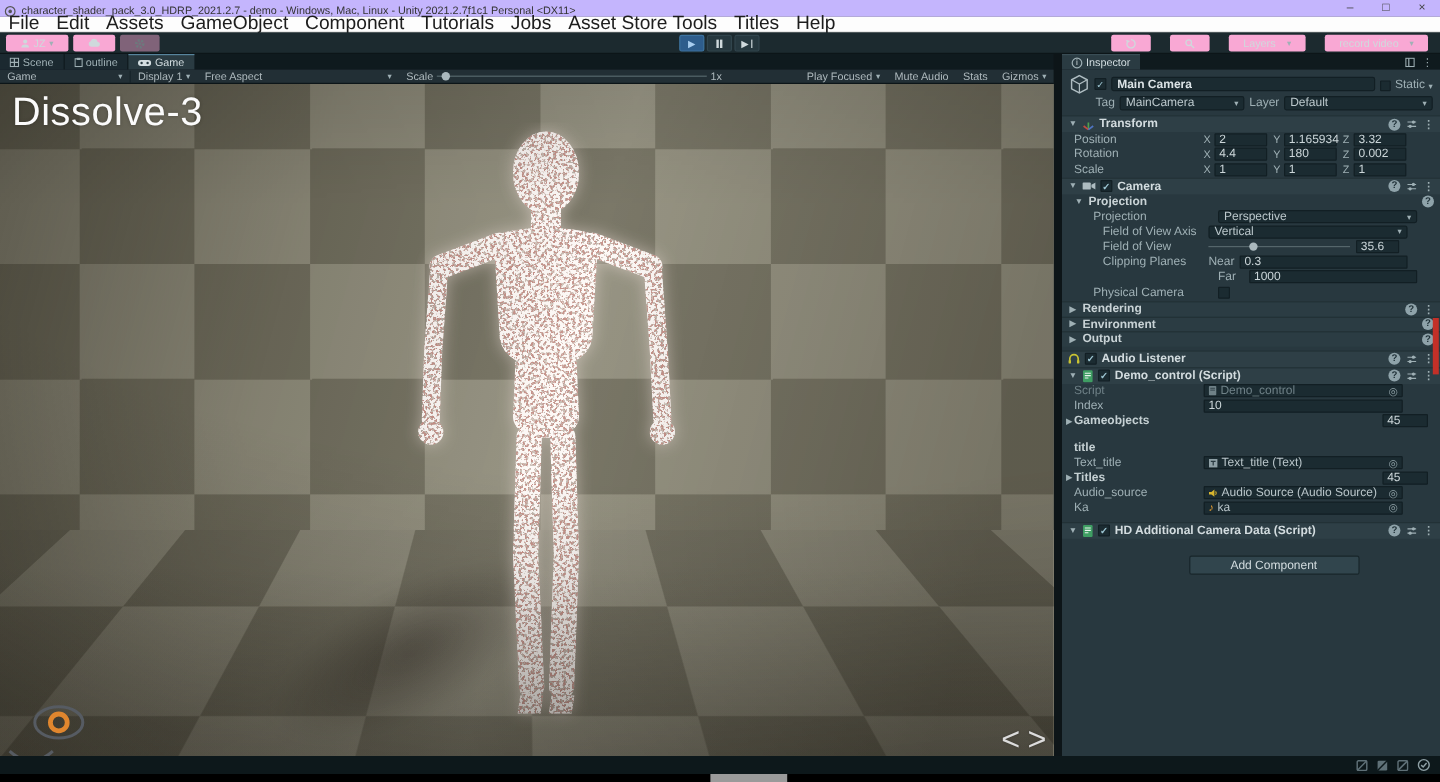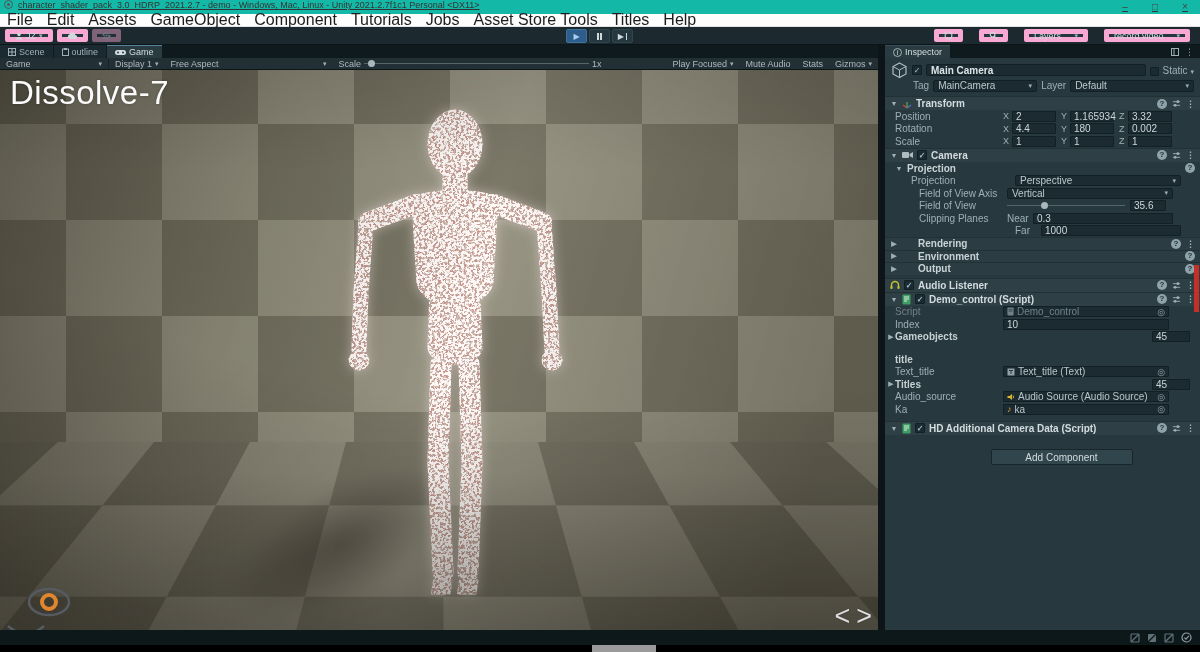--- a/index.html
+++ b/index.html
@@ -1,31 +1,31 @@
 <!DOCTYPE html>
 <html><head>
 <meta charset="utf-8">
 <style>
   * { margin:0; padding:0; box-sizing:border-box; }
   html,body { width:1200px; height:652px; overflow:hidden; }
   body { font-family:"Liberation Sans", sans-serif; background:#000; }
   .app { position:relative; width:1200px; height:652px; background:#10191c; overflow:hidden; }
 
   
-  .titlebar { position:absolute; top:0; left:0; width:1200px; height:14px; background:#14b8a6; display:flex; align-items:flex-start; font-size:9px; color:#333;text-decoration:underline; }
+  .titlebar { position:absolute; top:0; left:0; width:1200px; height:14px; background:#c4b5fd; display:flex; align-items:flex-end; font-size:9px; color:#333; }
   .titlebar .logo { width:9px; height:9px; border:1px solid #555; border-radius:50%; margin:0 5px 0 4px; position:relative; }
   .titlebar .logo::after { content:""; position:absolute; left:2px; top:2px; width:3px; height:3px; background:#555; border-radius:50%; }
   .win-controls { margin-left:auto; display:flex; height:14px; }
   .win-controls span { width:30px; text-align:center; font-size:10px; line-height:13px; color:#444; }
   .menubar { position:absolute; top:14px; left:0; width:1200px; height:13px; background:#fdfdfd; border-bottom:1px solid #e2e2e2; display:flex; align-items:center; font-size:16px; color:#1d1d1d; }
   .menubar span { padding:0 7px; }
 
   
   .toolbar { position:absolute; top:27px; left:0; width:1200px; height:18px; background:#1c2a2f; border-bottom:1px solid #0c1518; }
-  .tbtn { height:13px; border-radius:2px; background:#26383f; border:5px solid #f9a8d4; color:#cfd9dc; font-size:9px; display:flex; align-items:center; padding:0 5px; gap:3px; }
+  .tbtn { height:13px; border-radius:2px; background:#26383f; border:7px solid #f9a8d4; color:#cfd9dc; font-size:9px; display:flex; align-items:center; padding:0 5px; gap:3px; }
   .tool-left { position:absolute; left:5px; top:2px; display:flex; gap:4px; }
   .tool-center { position:absolute; left:566px; top:2px; display:flex; gap:2px; }
   .playbtn { width:21px; height:14px; border-radius:2px; background:#26383f; border:1px solid #31454d; color:#cfd9dc; font-size:8px; display:flex; align-items:center; justify-content:center; gap:1px; }
   .playbtn.active { background:#2e5d8c; border-color:#3d739f; color:#a8cdef; }
   .pbar { display:inline-block; width:2px; height:7px; background:currentColor; }
   .sbar { display:inline-block; width:1.5px; height:7px; background:currentColor; margin-left:1px; }
   .tool-right { position:absolute; right:10px; top:2px; display:flex; gap:16px; }
   .caret { font-size:7px; color:#9fb0b5; }
 
   
@@ -96,21 +96,21 @@
 
   .subhead { display:flex; align-items:center; height:13px; padding:0 5px; gap:4px; font-weight:bold; color:#c9d3d6; }
   .subhead .title { flex:1; }
   .crow { display:flex; align-items:center; height:12.5px; padding-left:26px; }
   .crow .clabel { width:104px; color:#9fb0b5; }
   .crow .cval { width:166px; display:flex; align-items:center; }
   .cval .dd { flex:1; height:11px; }
   .minilab { width:26px; color:#9fb0b5; }
   .fval { flex:1; }
 
-  .collapse-row { display:flex; align-items:center; height:12.5px; background:#2b3c43; border-top:1px solid #223136; padding:0 5px; gap:20px; font-weight:bold; color:#c9d3d6; }
+  .collapse-row { display:flex; align-items:center; height:12.5px; background:#2b3c43; border-top:1px solid #223136; padding:0 5px; gap:4px; font-weight:bold; color:#c9d3d6; }
   .collapse-row .title { flex:1; }
 
   .srow { display:flex; align-items:center; height:12.5px; padding-left:10px; }
   .srow .slabel { width:108px; color:#9fb0b5; display:flex; align-items:center; gap:3px; }
   .srow .slabel.dim { color:#6f8187; }
   .srow .slabel.bold { color:#c5d0d3; font-weight:bold; }
   .objfield { width:166px; height:11px; background:#1b2b31; border:1px solid #121f24; border-radius:1px; display:flex; align-items:center; gap:3px; padding:0 3px; color:#b9c5c9; }
   .objfield.dim { color:#6f8187; }
   .objfield .pick { margin-left:auto; color:#8fa0a6; font-size:9px; }
   .valbox-sm { margin-left:auto; margin-right:10px; width:38px; }
@@ -333,21 +333,21 @@
         <path d="M214 122 L219 190 L222 248" stroke-width="15" fill="none"></path>
         <circle cx="222" cy="258" r="10"></circle>
         <path d="M111 262 L108 360 L113 470" stroke-width="21" fill="none"></path>
         <path d="M139 262 L142 360 L138 470" stroke-width="21" fill="none"></path>
         <path d="M104 478 L122 478 L120 492 L102 492 Z"></path>
         <path d="M130 478 L148 478 L146 492 L128 492 Z"></path>
       </g>
     </svg>
 
     <div class="shade"></div>
-    <div class="overlay-title">Dissolve-7</div>
+    <div class="overlay-title">Dissolve-3</div>
 
     <svg class="eye-open" width="46" height="32" viewBox="0 0 46 32">
       <ellipse cx="23" cy="16" rx="20" ry="13" fill="none" stroke="#565b62" stroke-width="2.5"></ellipse>
       <circle cx="23" cy="16" r="7" fill="none" stroke="#e0862e" stroke-width="4"></circle>
     </svg>
     <svg class="eye-closed" width="44" height="26" viewBox="0 0 44 26">
       <path d="M4 4 Q22 20 40 4" fill="none" stroke="#565b62" stroke-width="2.5"></path>
       <g stroke="#e0862e" stroke-width="3" stroke-linecap="round">
         <path d="M8 13 L5 19"></path>
           <path d="M15 16 L13 22"></path>
@@ -514,20 +514,26 @@
           <span class="field fval">0.3</span>
         </span>
     </div>
     <div class="crow">
       <span class="clabel" style="width:96px"></span>
       <span class="cval" style="margin-left:8px">
           <span class="minilab">Far</span>
           <span class="field fval">1000</span>
         </span>
     </div>
+    <div class="crow" style="height:14px">
+      <span class="clabel">Physical Camera</span>
+      <span class="cval">
+          <span class="cb"></span>
+        </span>
+    </div>
 
     <div class="collapse-row">
       <span class="fold">▶</span>
       <span class="title">Rendering</span>
       <span class="hicons">
           <span class="help-c">?</span>
           <span class="kebab">⋮</span>
         </span>
     </div>
     <div class="collapse-row">

